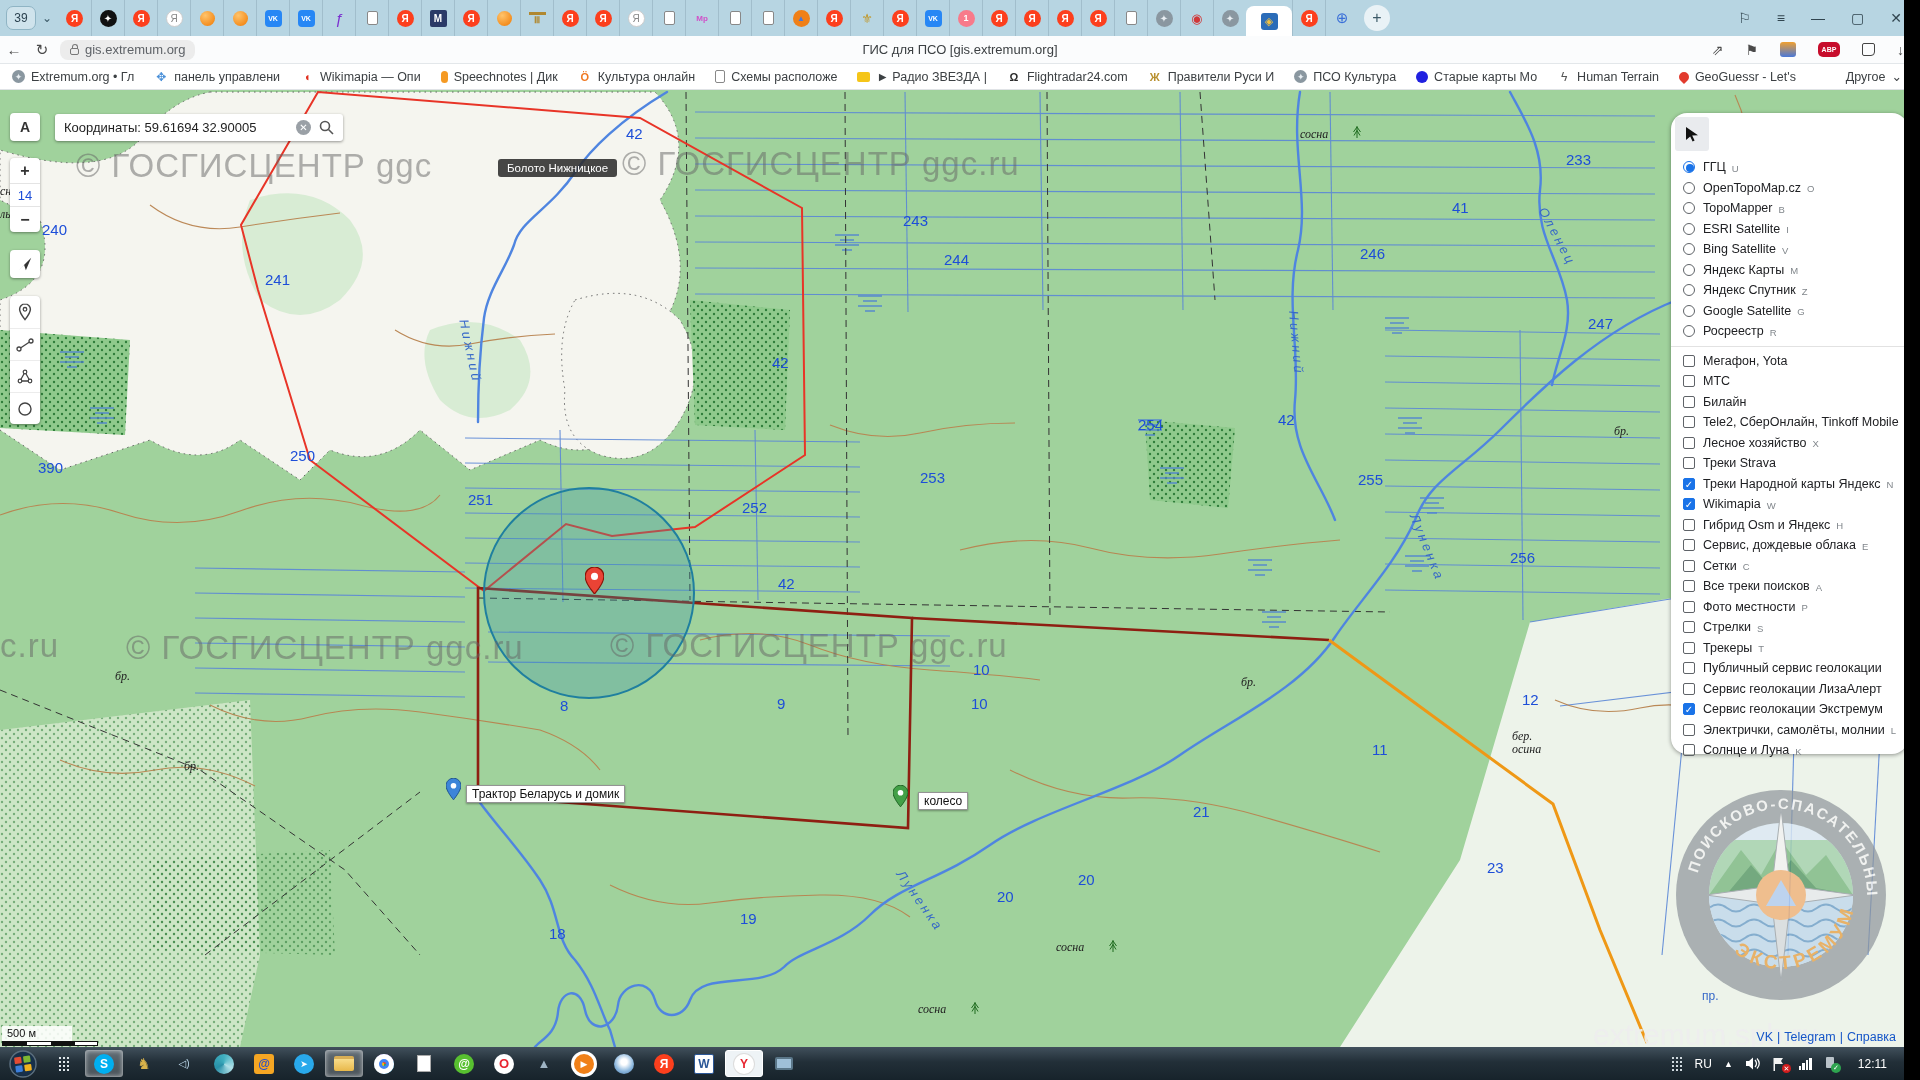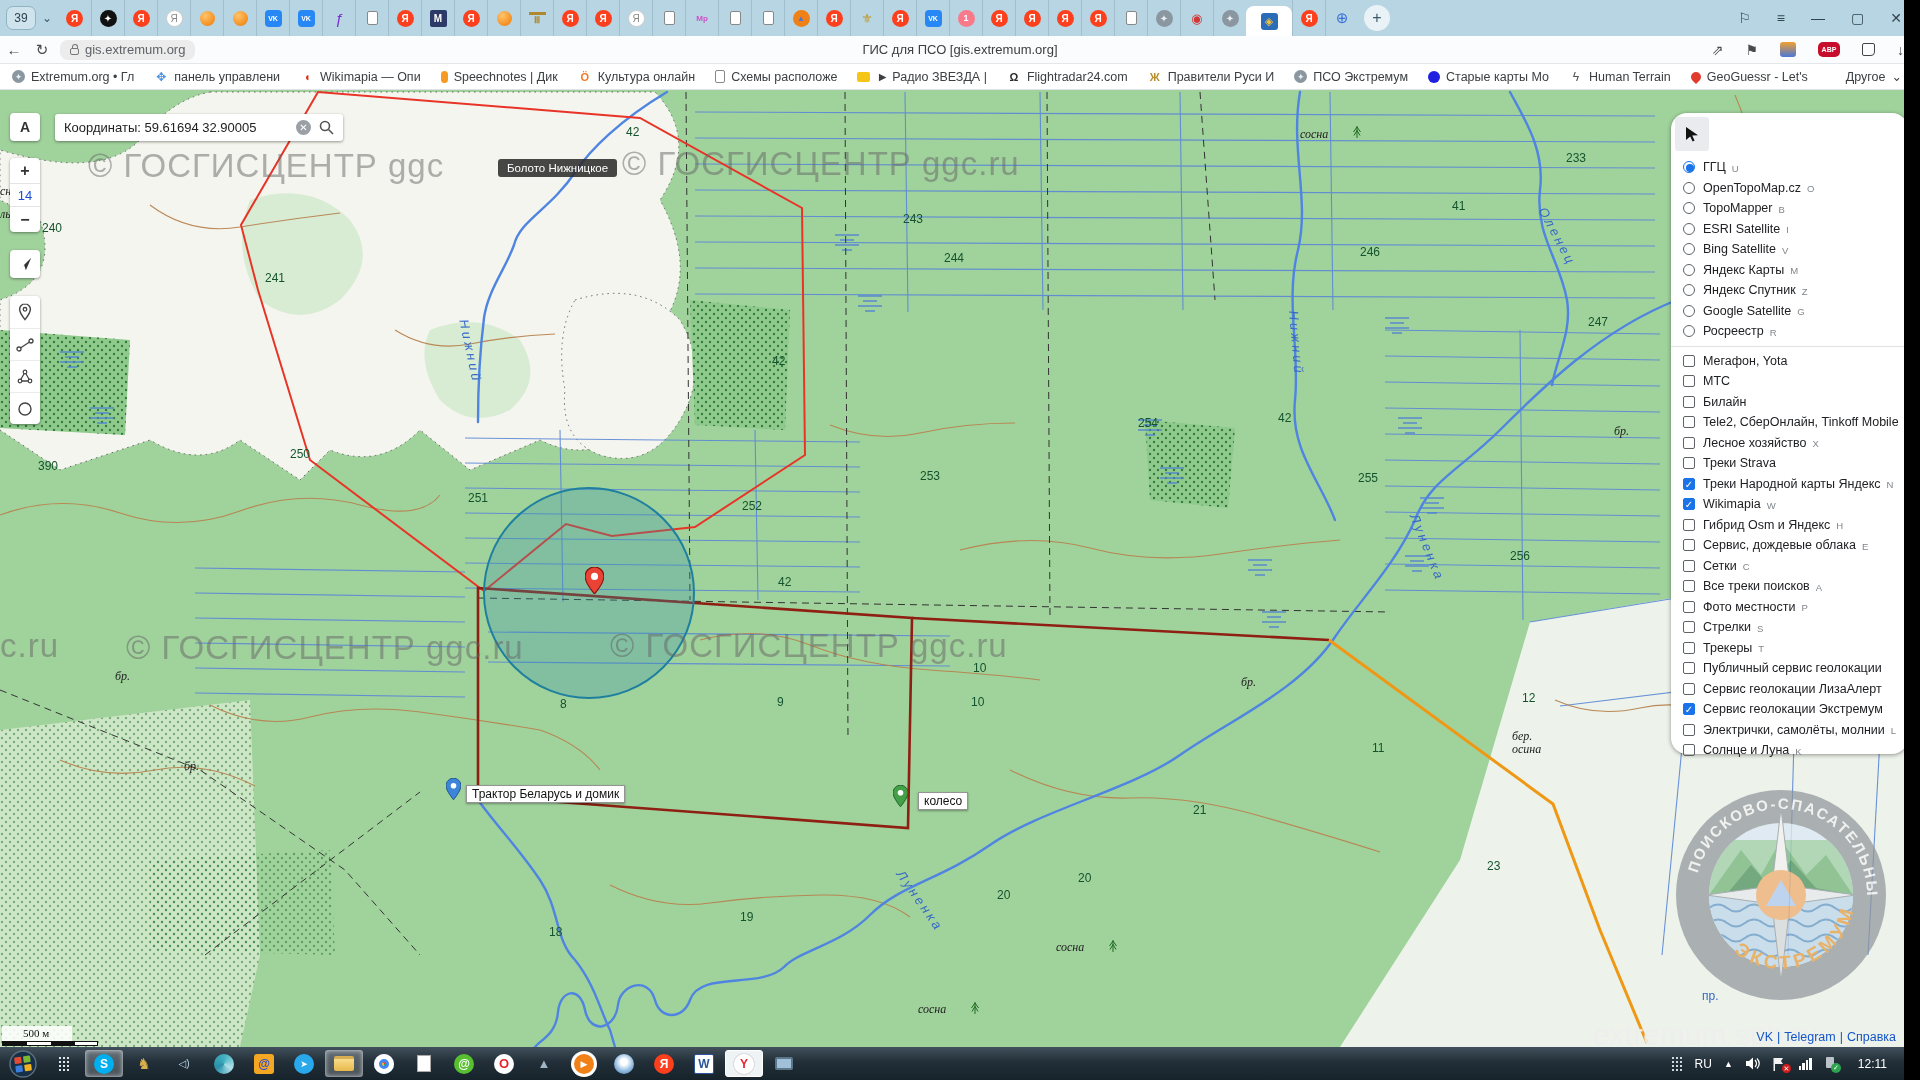--- a/index.html
+++ b/index.html
@@ -33,21 +33,21 @@
 
   #bmbar{position:absolute;left:0;top:64px;width:1920px;height:26px;background:#fff;border-bottom:1px solid #e0e3e6;display:flex;align-items:center;padding-left:12px;}
   .bm{display:flex;align-items:center;gap:6px;margin-right:20px;font-size:12.5px;color:#3c4043;white-space:nowrap;}
   .bmic{width:14px;height:14px;display:flex;align-items:center;justify-content:center;font-size:11px;}
   #bm-other{margin-left:auto;margin-right:18px;display:flex;gap:6px;font-size:12.5px;color:#3c4043;align-items:center;}
 
   
   #geo{position:absolute;left:0;top:90px;}
   .lbl{position:absolute;white-space:pre-line;line-height:1.1;transform-origin:0 0;pointer-events:none;}
   .wm{font-size:33px;color:rgba(100,100,100,.5);letter-spacing:1px;white-space:nowrap;}
-  .num{font-size:12px;color:#14532d;}
+  .num{font-size:15px;color:#1d4ed8;}
   .veg{font-size:12px;color:#222;font-family:"Liberation Serif",serif;font-style:italic;}
   .riv{font-size:13px;color:#3668c8;letter-spacing:3px;font-style:italic;white-space:nowrap;}
   .blu{font-size:12px;color:#3668c8;}
   #tooltip{position:absolute;left:498px;top:159px;background:rgba(45,45,45,.88);color:#fff;font-size:11.5px;padding:3px 9px;border-radius:3px;z-index:5;}
   .mlabel{position:absolute;background:#fff;border:1px solid #949494;font-size:12px;color:#111;padding:0 5px;line-height:16px;box-shadow:0 1px 2px rgba(0,0,0,.35);z-index:5;white-space:nowrap;}
   .pin{position:absolute;z-index:5;}
 
   
   .mbtn{position:absolute;background:#fff;border-radius:4px;box-shadow:0 1px 3px rgba(0,0,0,.4);display:flex;align-items:center;justify-content:center;color:#333;z-index:6;}
   #searchbox{position:absolute;left:55px;top:114px;width:288px;height:27px;background:#fff;border-radius:3px;box-shadow:0 1px 3px rgba(0,0,0,.4);display:flex;align-items:center;z-index:6;}
@@ -65,21 +65,21 @@
   #cursorbtn{position:absolute;left:4px;top:4px;width:34px;height:34px;background:#e9ebee;border-radius:3px;display:flex;align-items:center;justify-content:center;}
   .prow{height:20.5px;display:flex;align-items:center;padding-left:12px;font-size:12.5px;color:#202124;white-space:nowrap;}
   .prow .key{font-size:9.5px;color:#80868b;margin-left:6px;margin-top:2px;}
   .radio{width:12px;height:12px;border:1.6px solid #5f6368;border-radius:50%;margin-right:8px;flex:none;}
   .radio.on{border-color:#1a73e8;position:relative;}
   .radio.on:before{content:"";position:absolute;left:2px;top:2px;width:8px;height:8px;background:#1a73e8;border-radius:50%;}
   .check{width:12px;height:12px;border:1.6px solid #5f6368;border-radius:2px;margin-right:8px;flex:none;}
   .check.on{background:#1a73e8;border-color:#1a73e8;color:#fff;font-size:10px;line-height:12px;text-align:center;}
   .psep{height:1px;background:#e2e2e2;margin:4px 0;}
 
-  #scalelabel{position:absolute;left:2px;top:1026px;width:70px;height:15px;background:rgba(255,255,255,.85);font-size:11px;color:#111;padding-left:21px;line-height:15px;z-index:6;font-family:Liberation Serif, serif;}
+  #scalelabel{position:absolute;left:2px;top:1026px;width:70px;height:15px;background:rgba(255,255,255,.85);font-size:11px;color:#111;padding-left:5px;line-height:15px;z-index:6;}
   #scalebar{position:absolute;left:2px;top:1041px;width:96px;height:5px;border:1px solid #111;background:repeating-linear-gradient(90deg,#111 0 24px,#fff 24px 48px);z-index:6;}
 
   #sitewm{position:absolute;left:1593px;top:1018px;font-size:30px;color:rgba(238,238,238,.92);z-index:6;white-space:nowrap;}
   #flinks{position:absolute;right:8px;top:1030px;font-size:12.5px;color:#1656c8;z-index:7;white-space:nowrap;}
   #flinks .sep{color:#1656c8;margin:0 4px;}
   #logo{position:absolute;left:1666px;top:780px;opacity:.82;z-index:4;}
 
   
   #task{position:absolute;left:0;top:1047px;width:1920px;height:33px;background:linear-gradient(#41505c,#222f38 45%,#17232b);display:flex;align-items:center;z-index:20;}
   #orb{width:34px;height:30px;display:flex;align-items:center;justify-content:center;margin-left:6px;}
@@ -283,21 +283,21 @@
         <div class="bm">
           <span class="bmic" style="color: rgb(43, 43, 43); font-weight: bold; font-size: 11px;">Ω</span>
           <span>Flightradar24.com</span>
         </div>
         <div class="bm">
           <span class="bmic" style="color: rgb(184, 144, 47); font-weight: bold; font-size: 11px;">Ж</span>
           <span>Правители Руси И</span>
         </div>
         <div class="bm">
           <span class="bmic" style="background: rgb(138, 151, 160); color: rgb(232, 238, 242); border-radius: 50%; width: 13px; height: 13px; font-size: 9px;">✦</span>
-          <span>ПСО Экстремум</span>
+          <span>ПСО Культура</span>
         </div>
         <div class="bm">
           <span class="bmic" style="background: rgb(32, 32, 224); border-radius: 50%; width: 12px; height: 12px;"></span>
           <span>Старые карты Мо</span>
         </div>
         <div class="bm">
           <span class="bmic" style="color: rgb(85, 85, 85); font-size: 12px;">ϟ</span>
           <span>Human Terrain</span>
         </div>
         <div class="bm">
@@ -477,21 +477,21 @@
 
     <polygon points="318,92 241,225 258,290 310,460 484,591 566,524 612,536 695,527 805,455 802,208 640,118" fill="none" stroke="#e83427" stroke-width="2"></polygon>
     <polygon points="478,588 912,618 908,828 478,796" fill="none" stroke="#8e1f12" stroke-width="2.6"></polygon>
     <polyline points="912,618 1329,640" fill="none" stroke="#8e1f12" stroke-width="2.6"></polyline>
     <polyline points="1329,640 1553,804 1600,930 1647,1043" fill="none" stroke="#ef9816" stroke-width="3"></polyline>
 
     <circle cx="589" cy="593" r="105" fill="rgba(60,150,170,.30)" stroke="#1f7f9f" stroke-width="2"></circle>
   </svg>
 
   <div id="maplabels">
-      <div class="lbl wm" style="left: 88px; top: 148px;">© ГОСГИСЦЕНТР ggc</div>
+      <div class="lbl wm" style="left: 76px; top: 148px;">© ГОСГИСЦЕНТР ggc</div>
       <div class="lbl wm" style="left: 622px; top: 146px;">© ГОСГИСЦЕНТР ggc.ru</div>
       <div class="lbl wm" style="left: 0px; top: 628px;">c.ru</div>
       <div class="lbl wm" style="left: 126px; top: 630px;">© ГОСГИСЦЕНТР ggc.ru</div>
       <div class="lbl wm" style="left: 610px; top: 628px;">© ГОСГИСЦЕНТР ggc.ru</div>
       <div class="lbl num" style="left: 42px; top: 222px;">240</div>
       <div class="lbl num" style="left: 265px; top: 272px;">241</div>
       <div class="lbl num" style="left: 903px; top: 213px;">243</div>
       <div class="lbl num" style="left: 944px; top: 252px;">244</div>
       <div class="lbl num" style="left: 1566px; top: 152px;">233</div>
       <div class="lbl num" style="left: 1588px; top: 316px;">247</div>

